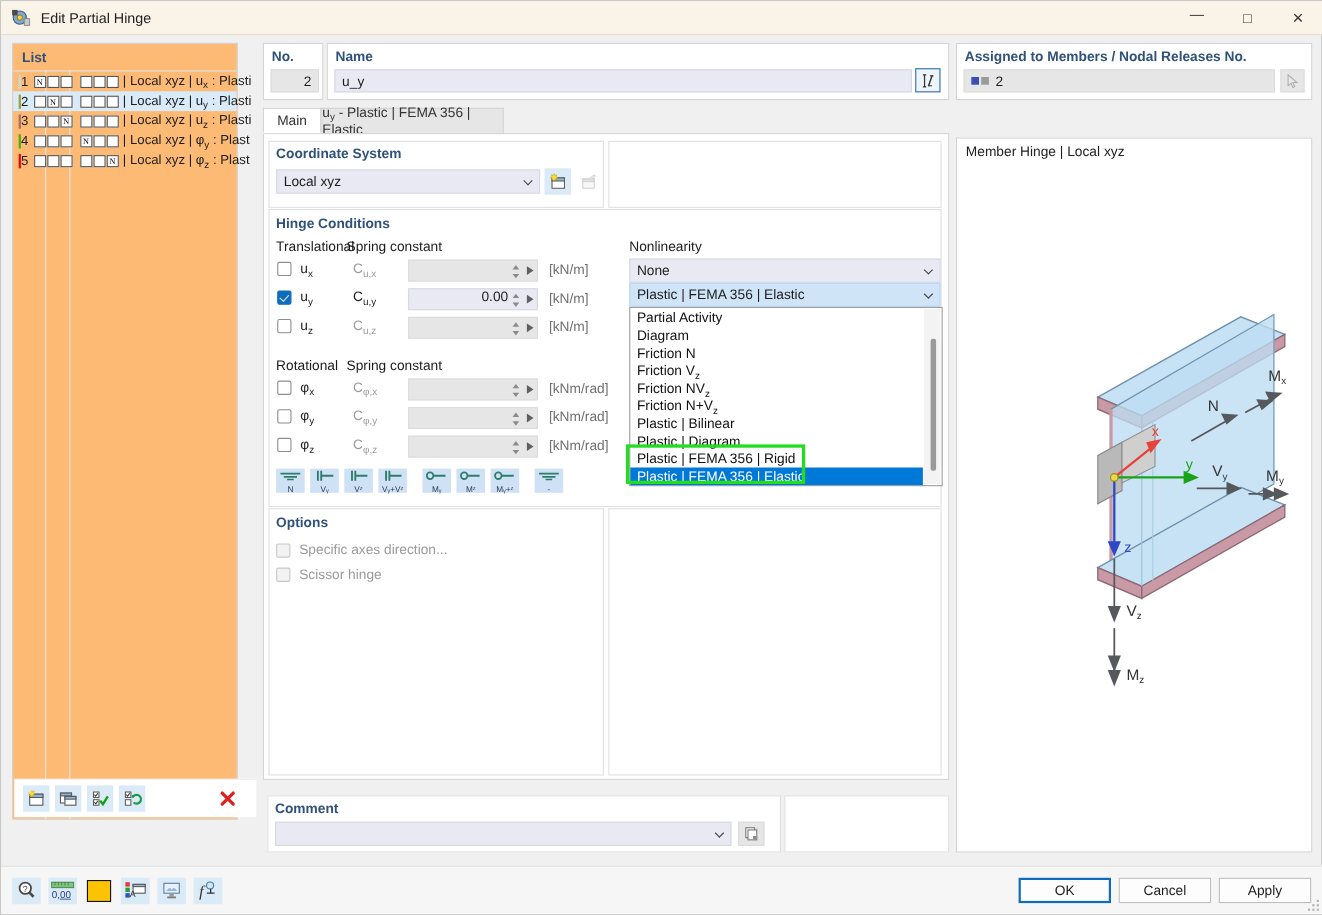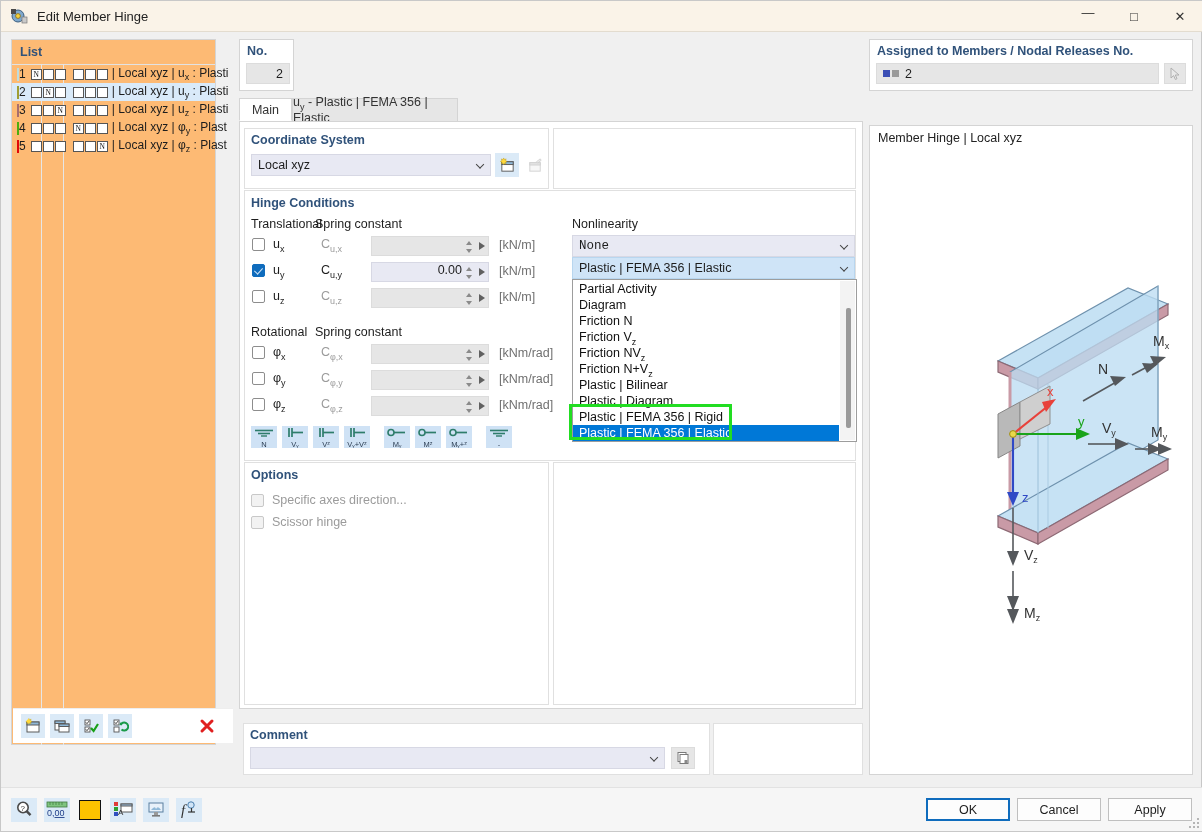--- a/index.html
+++ b/index.html
@@ -124,21 +124,21 @@
 
   <div class="titlebar">
     <span class="title-icon">
       <svg width="18" height="18" viewBox="0 0 18 18">
         <circle cx="8" cy="9" r="6" fill="#7fa8cc" stroke="#3c5f80" stroke-width="1"></circle>
         <circle cx="8" cy="9" r="2.4" fill="#f5d23c" stroke="#8a6a10" stroke-width=".8"></circle>
         <rect x="1" y="2" width="5" height="5" fill="#4a4a4a"></rect>
         <rect x="12" y="10" width="5" height="6" fill="#c9c9c9" stroke="#7a7a7a" stroke-width=".7"></rect>
       </svg>
     </span>
-    <span class="title-text">Edit Member Hinge</span>
+    <span class="title-text">Edit Partial Hinge</span>
     <div class="win-btns">
       <div class="win-btn">
         <span class="wb-glyph" style="position:relative;top:-4px;">—</span>
       </div>
       <div class="win-btn">
         <span class="wb-glyph">□</span>
       </div>
       <div class="win-btn close">
         <span class="wb-glyph">✕</span>
       </div>
@@ -268,20 +268,31 @@
         </svg>
       </div>
     </div>
   </div>
 
   <div class="nopanel">
     <div class="fld-label">No.</div>
     <div class="inp ro" style="position:absolute;left:6px;top:23px;width:44px;">2</div>
   </div>
 
+  <div class="namepanel">
+    <div class="fld-label">Name</div>
+    <div class="inp" style="position:absolute;left:6px;top:23px;width:525px;">u_y</div>
+    <div style="position:absolute;right:7px;top:22px;width:23px;height:22px;border:1px solid #2b6cb0;background:#eef4fb;display:flex;align-items:center;justify-content:center;">
+      <svg width="15" height="15" viewBox="0 0 15 15">
+        <path d="M3 2 h3 M3 13 h3 M4.5 2 v11" stroke="#333" stroke-width="1.1" fill="none"></path>
+        <path d="M11.5 2.5 L8 12.5" stroke="#333" stroke-width="1.3" fill="none"></path>
+        <path d="M9.5 3 h3 M8.3 12 h3" stroke="#333" stroke-width="1" fill="none"></path>
+      </svg>
+    </div>
+  </div>
 
   <div class="rtop">
     <div class="fld-label">Assigned to Members / Nodal Releases No.</div>
     <div class="inp" style="position:absolute;left:6px;top:23px;width:283px;background:#e6e6e6;border-color:#dcdcdc;">
       <span style="display:inline-flex;gap:2px;margin-right:6px;">
         <span style="width:7px;height:7px;background:#3b4fb5;display:inline-block;"></span>
         <span style="width:7px;height:7px;background:#9a9a9a;display:inline-block;"></span>
       </span>
       <span>2</span>
     </div>
@@ -482,21 +493,21 @@
             <span><svg width="20" height="11" viewBox="0 0 20 11">
                 <line x1="1" y1="3.5" x2="19" y2="3.5" stroke="#2e7d6b" stroke-width="1.6"></line>
                 <line x1="4" y1="6.5" x2="16" y2="6.5" stroke="#2e7d6b" stroke-width="1.6"></line>
                 <line x1="7" y1="9" x2="13" y2="9" stroke="#2e7d6b" stroke-width="1.4"></line>
               </svg></span>
             <span style="font-size:7.5px;color:#2b3d52;line-height:7px;">-</span>
           </div>
         </div>
 
       <div style="position:absolute;left:327px;top:26px;font-size:12.5px;">Nonlinearity</div>
-      <div class="combo" style="position:absolute;left:327px;top:44px;width:283px;font-family:Liberation Mono, monospace;">
+      <div class="combo" style="position:absolute;left:327px;top:44px;width:283px;">
         <span>None</span>
         <span class="chev"></span>
       </div>
     </div>
 
     <div class="subpanel" style="left:4px;top:340px;width:305px;height:243px;">
       <div class="grp-label" style="padding:5px 0 0 6px;">Options</div>
       <div id="options-rows" style="position:absolute;left:6px;top:26px;">
           <div style="display: flex; align-items: center; gap: 8px; height: 22px;">
             <span class="chk dis"></span>

